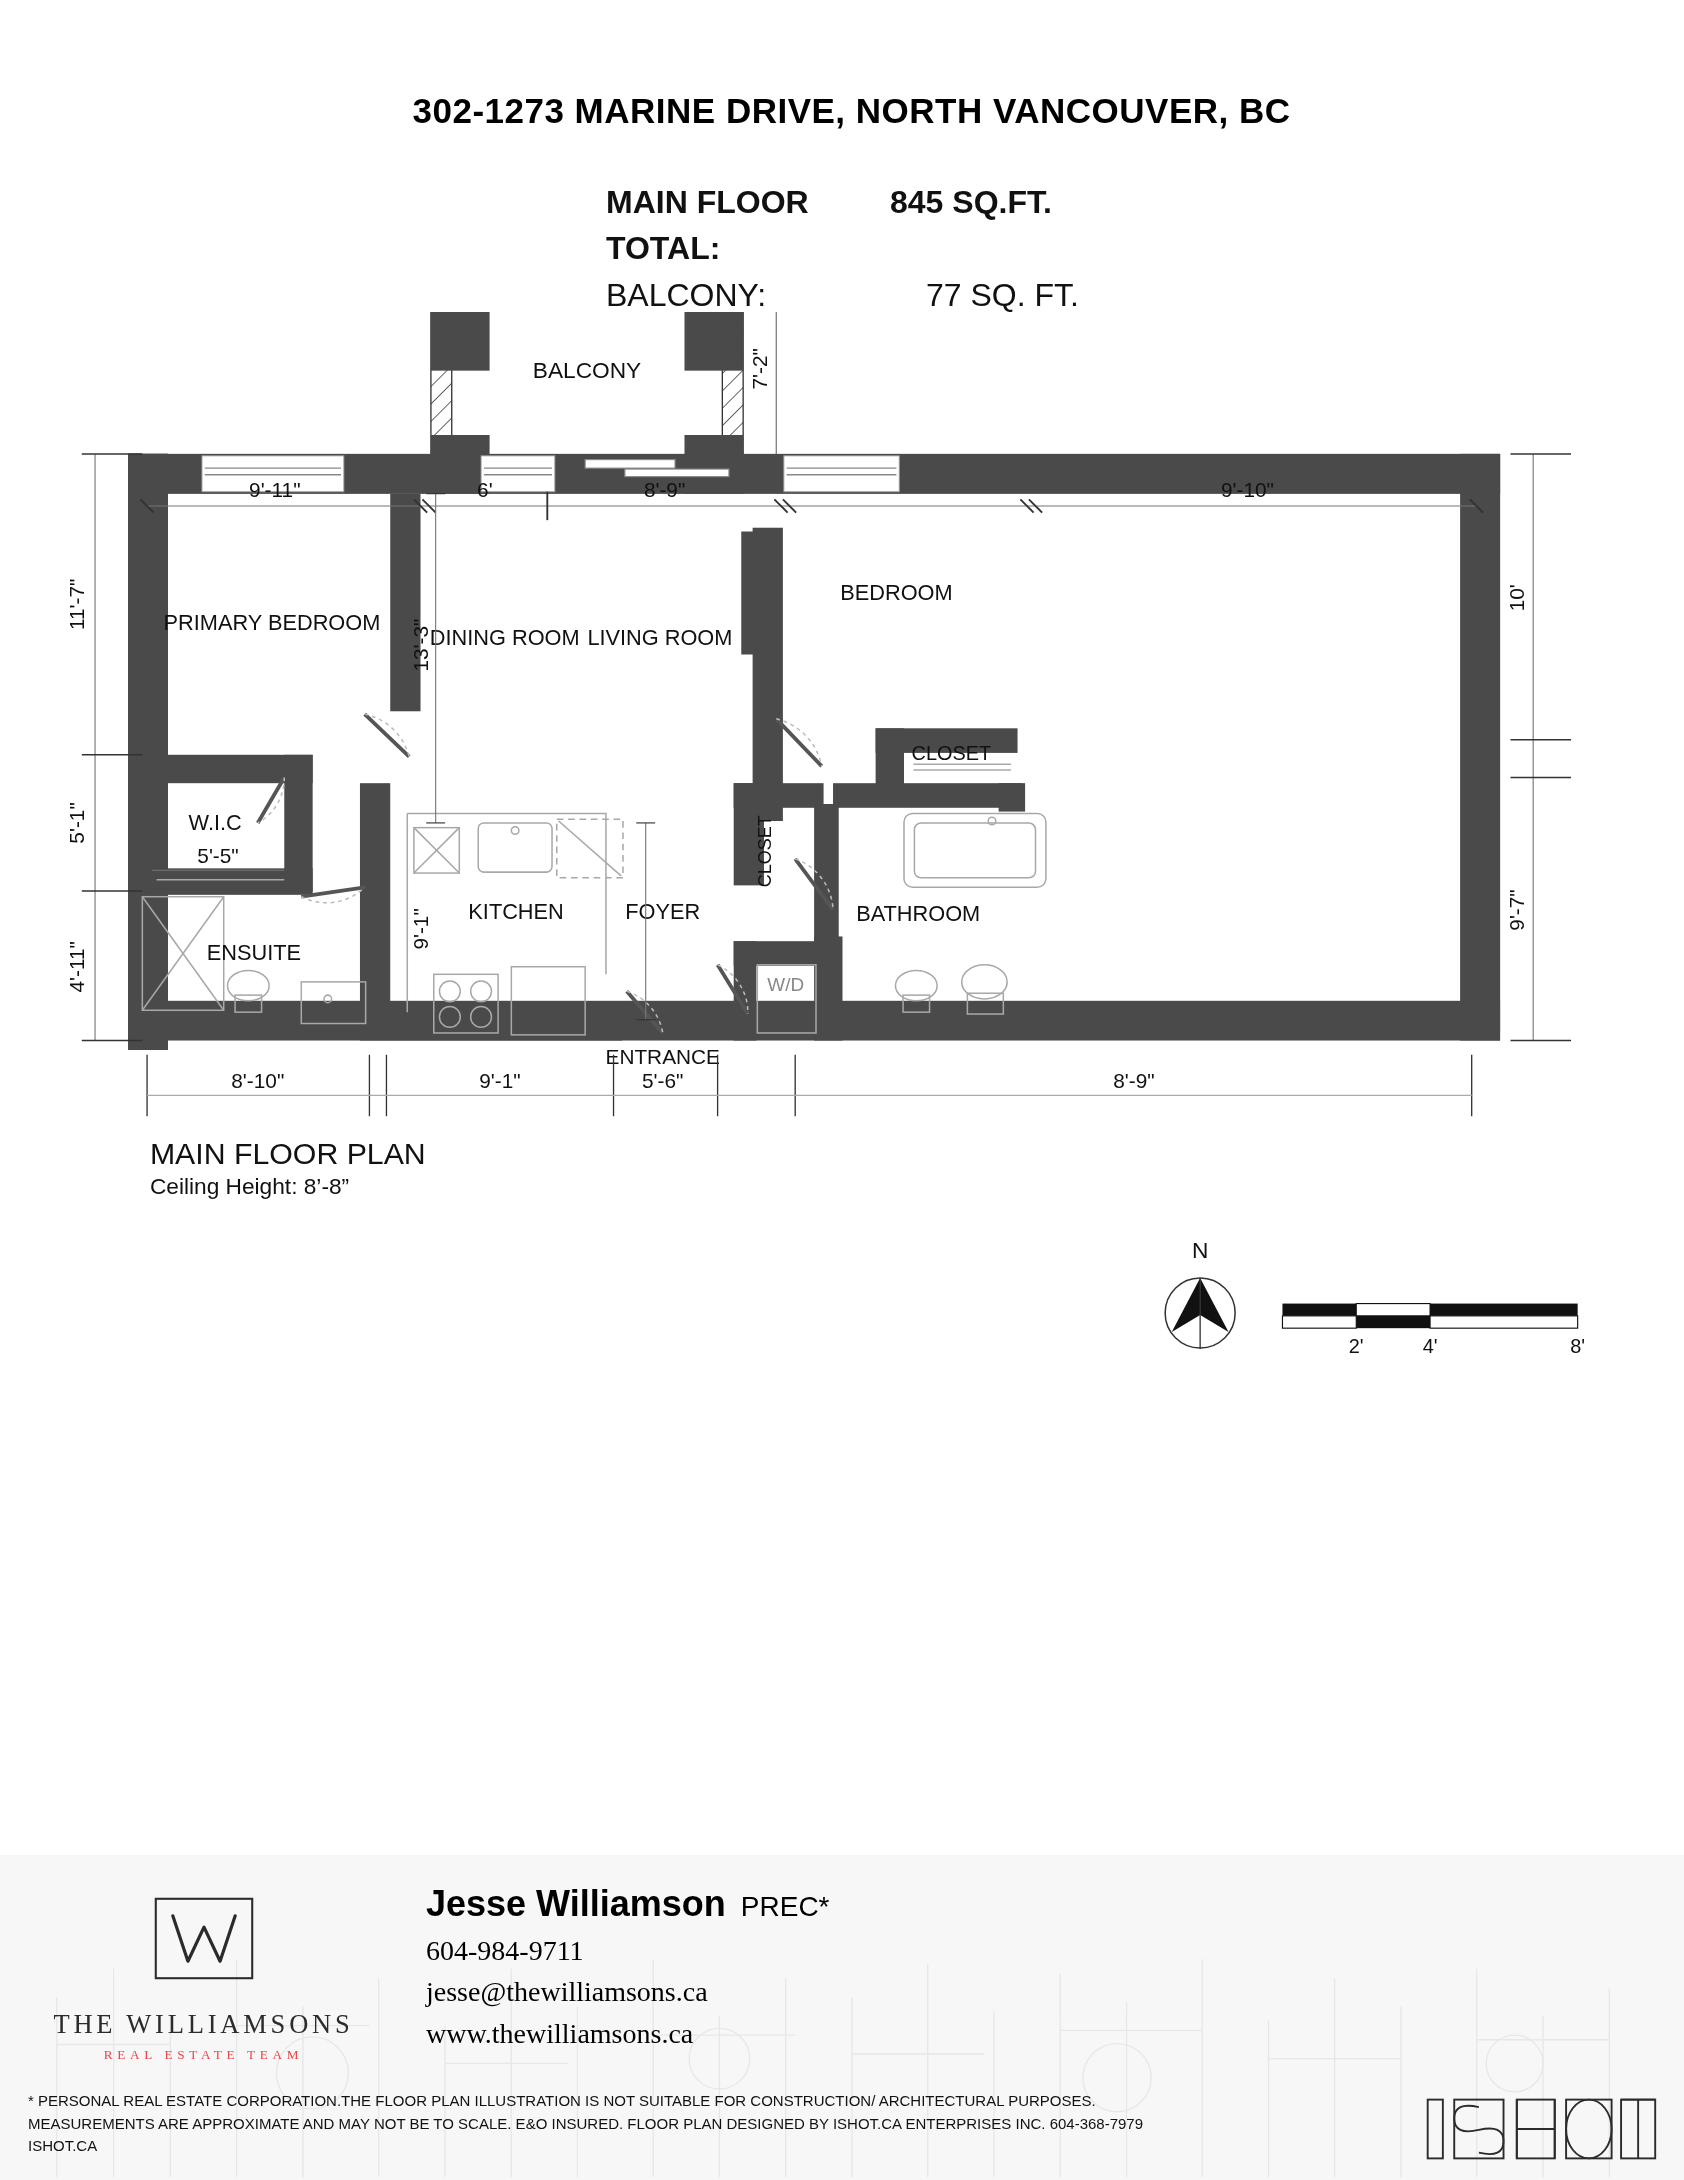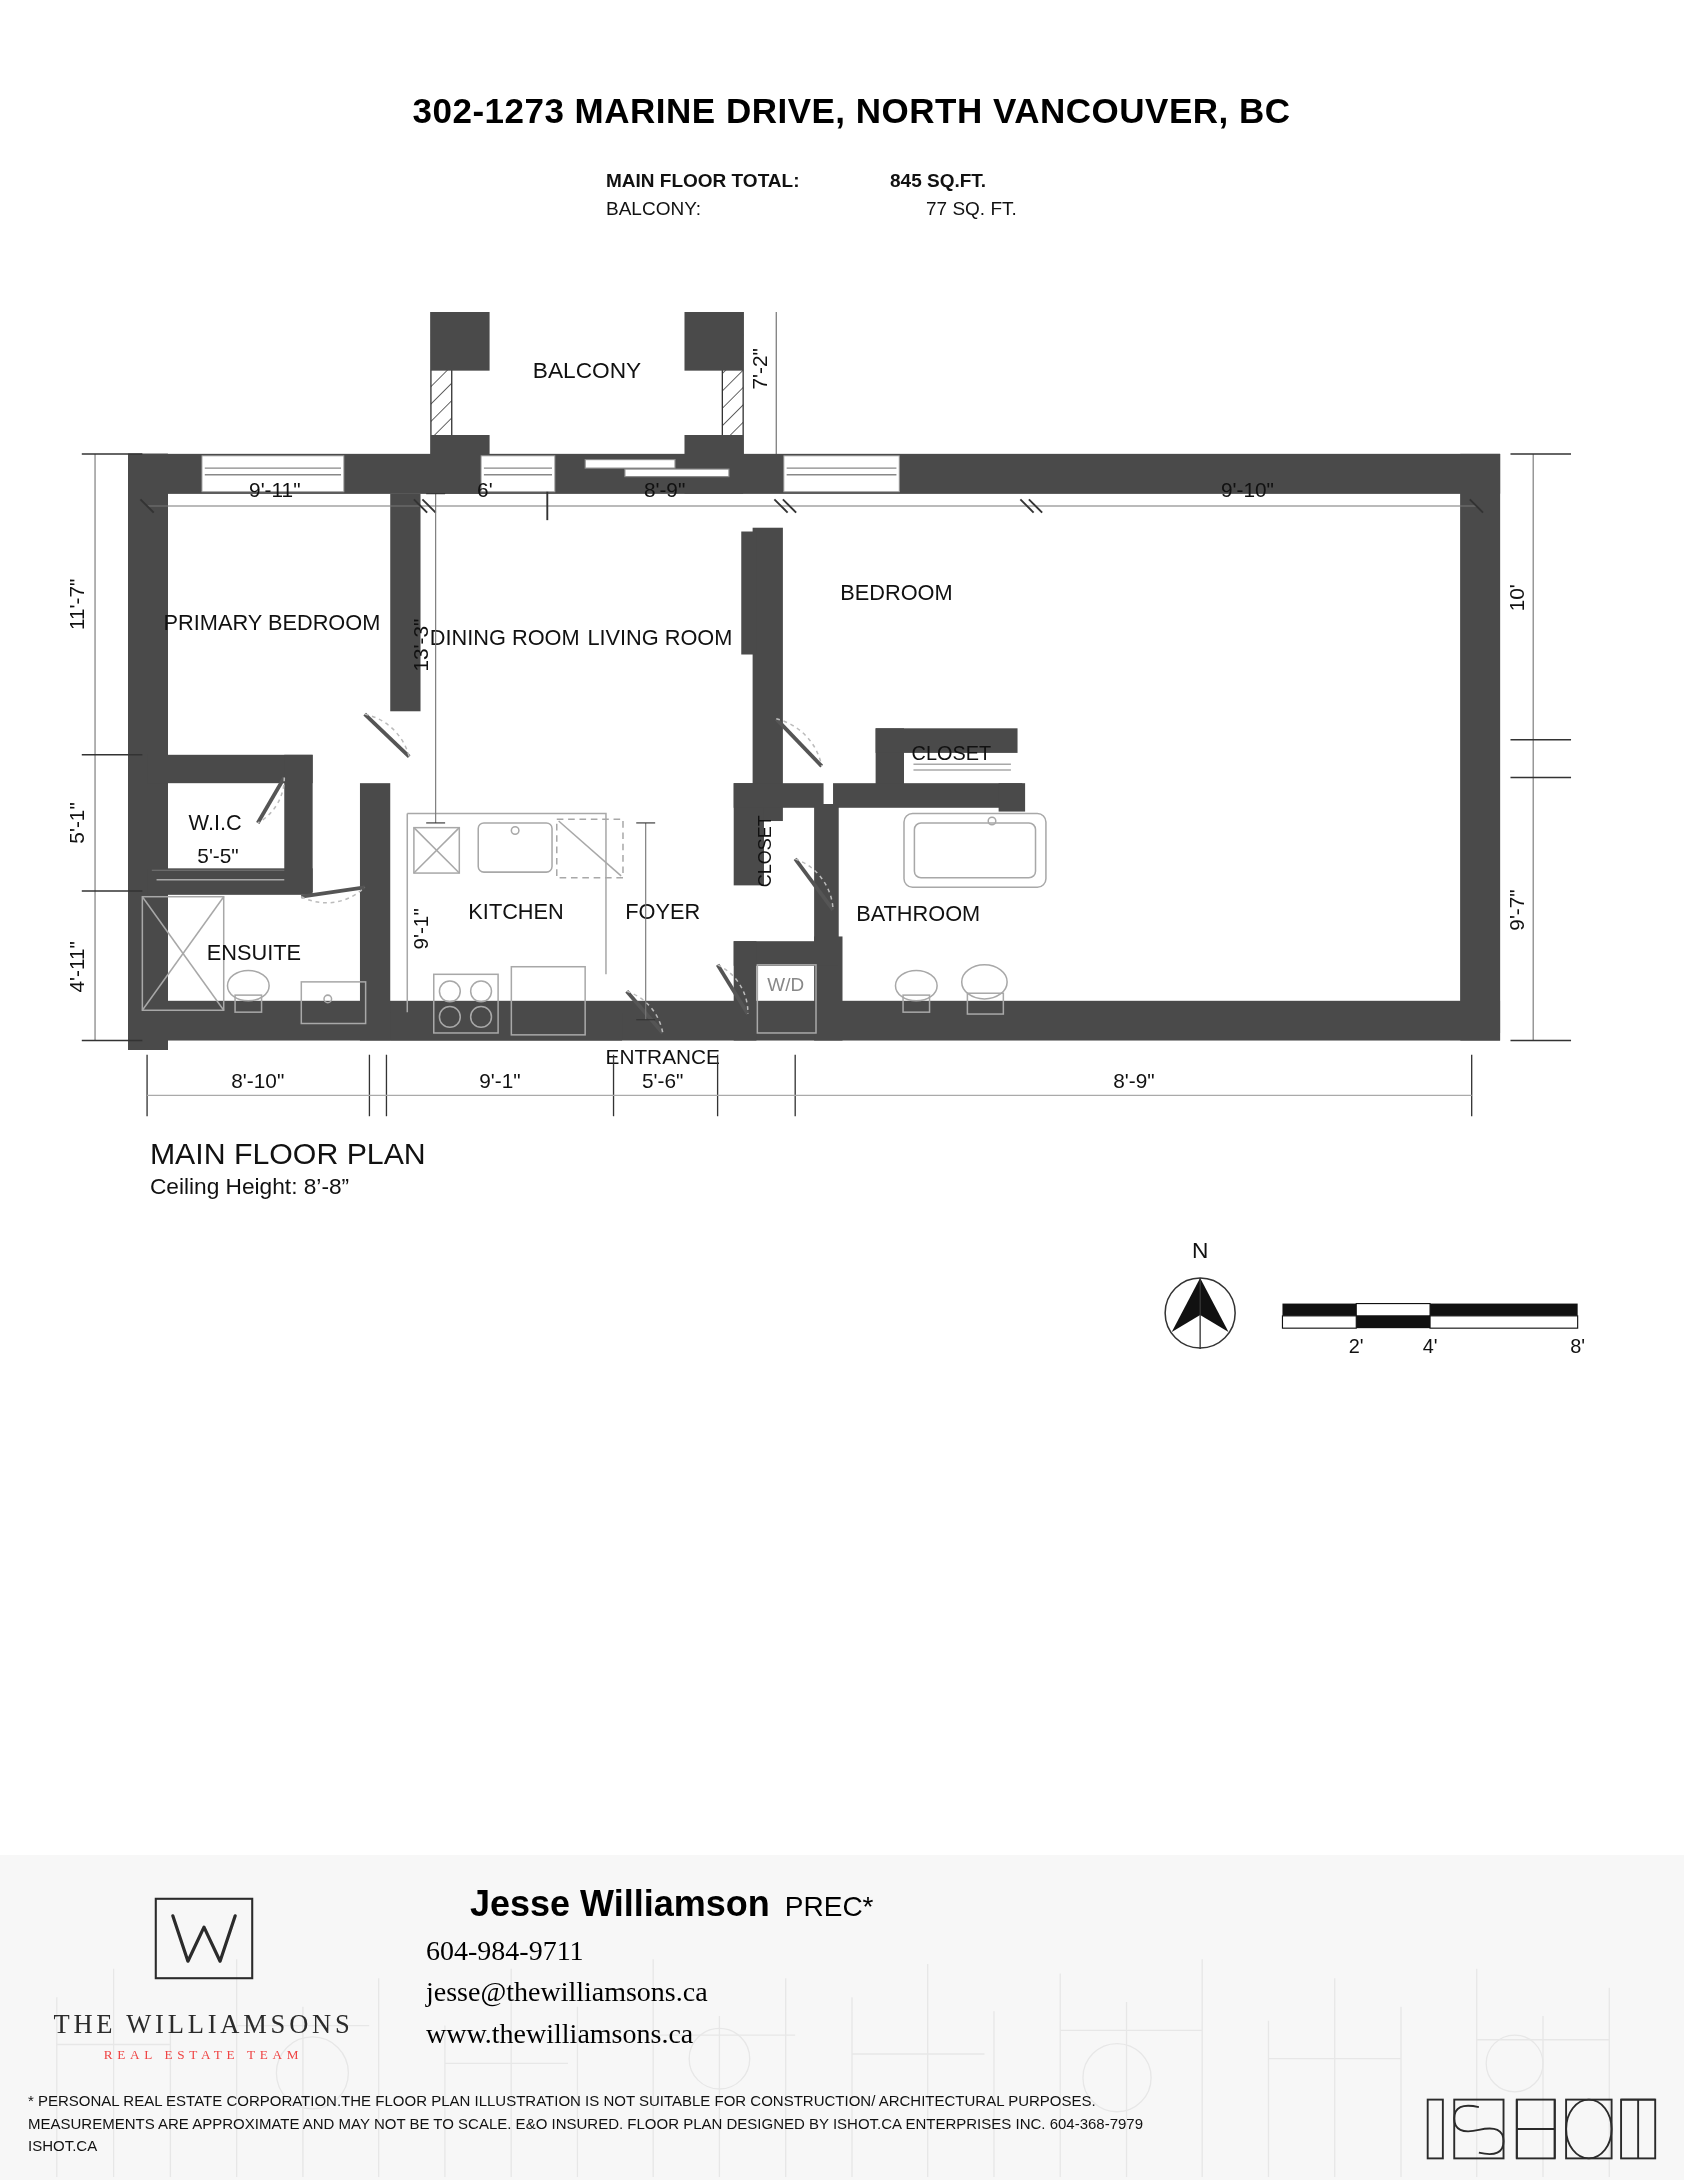--- a/index.html
+++ b/index.html
@@ -12,24 +12,24 @@
     position:relative;
     overflow:hidden;
   }
 
   
   #header { width:100%; padding-top:91px; text-align:center; }
   #doc-title {
     font-size:35px; font-weight:bold; letter-spacing:0.5px; color:#000;padding-left:18px;
   }
   #totals {
-    margin-top:36px;
+    margin-top:48px;
     display:inline-block;
     text-align:left;
-    font-size:19px;
+    font-size:32px;
   }
   .total-row { display:flex; line-height:1.45; }
   .total-label { width:284px; }
   .total-value { width:189px; text-align:left; }
   .total-row.bold .total-label, .total-row.bold .total-value { font-weight:bold; }
   .total-row.balcony .total-value { padding-left:36px; }
 
   
   #plan-wrap { position:absolute; left:0; top:312px; width:1620px; height:1353px; }
   #plan { position:absolute; left:0; top:0; width:1685px; height:1353px; }
@@ -49,21 +49,21 @@
   #brand-name {
     margin-top:27px; font-size:26.5px; letter-spacing:3.8px;
     font-family:"Liberation Serif", serif; color:#2b2b2b;text-align:right;
   }
   #brand-sub {
     margin-top:6.6px; font-size:13.2px; letter-spacing:4.7px; color:#ef4444;
     font-family:"Liberation Serif", serif;
   }
   #agent-block { padding-top:28px; padding-left:19px; }
   #agent-name-row { display:flex; align-items:baseline; }
-  #agent-name { font-size:36px; font-weight:bold; color:#000;margin-left:44px; }
+  #agent-name { font-size:36px; font-weight:bold; color:#000; }
   #agent-suffix { font-size:28px; margin-left:15px; color:#000; }
   .agent-line { font-size:28px; margin-top:9.5px; color:#000;font-family:Liberation Serif, serif; }
 
   #disclaimer {
     position:absolute; left:28px; top:235px; width:1117px;
     font-size:15px; line-height:1.5; color:#111;
   }
   #ishot-logo { position:absolute; right:26.5px; bottom:13.2px; width:237px; height:78px; }
 </style>
 </head>

